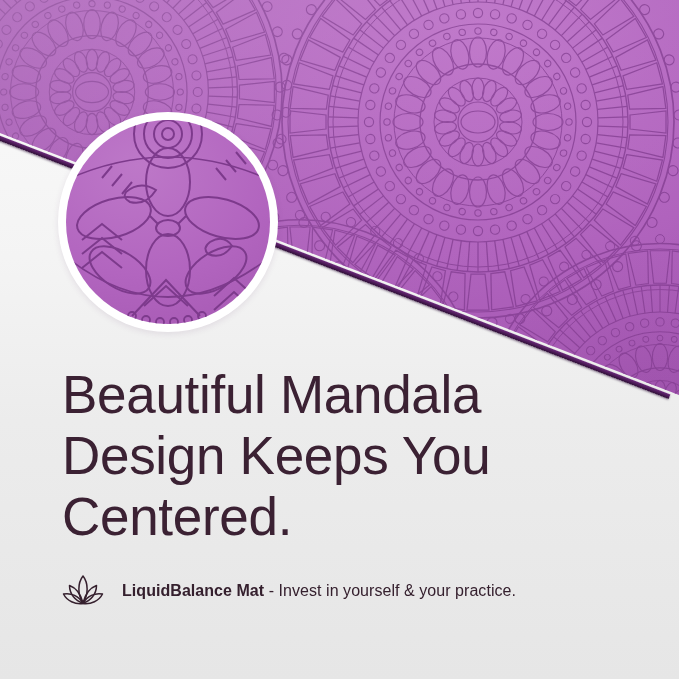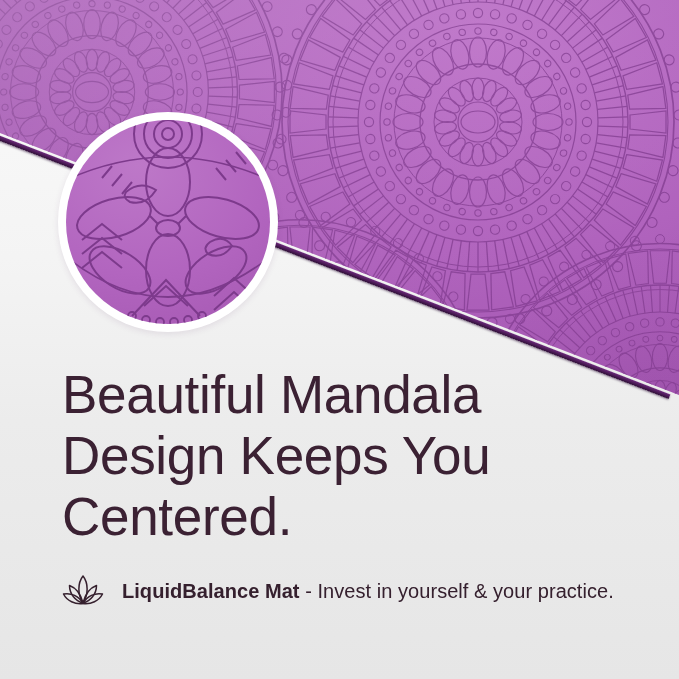--- a/index.html
+++ b/index.html
@@ -98,21 +98,21 @@
     position: absolute;
     left: 62px;
     top: 572px;
     display: flex;
     align-items: center;
     gap: 18px;
   }
   .lotus-icon { width: 42px; height: 38px; flex: none; }
   .tagline-text {
     font-family: "Liberation Sans", sans-serif;
-    font-size: 20px;
+    font-size: 16px;
     font-weight: 400;
     color: #35202e;
     letter-spacing: 0.05px;
     white-space: nowrap;
   }
   .tagline-text b { font-weight: 700; }
 </style>
 </head>
 <body>
 

